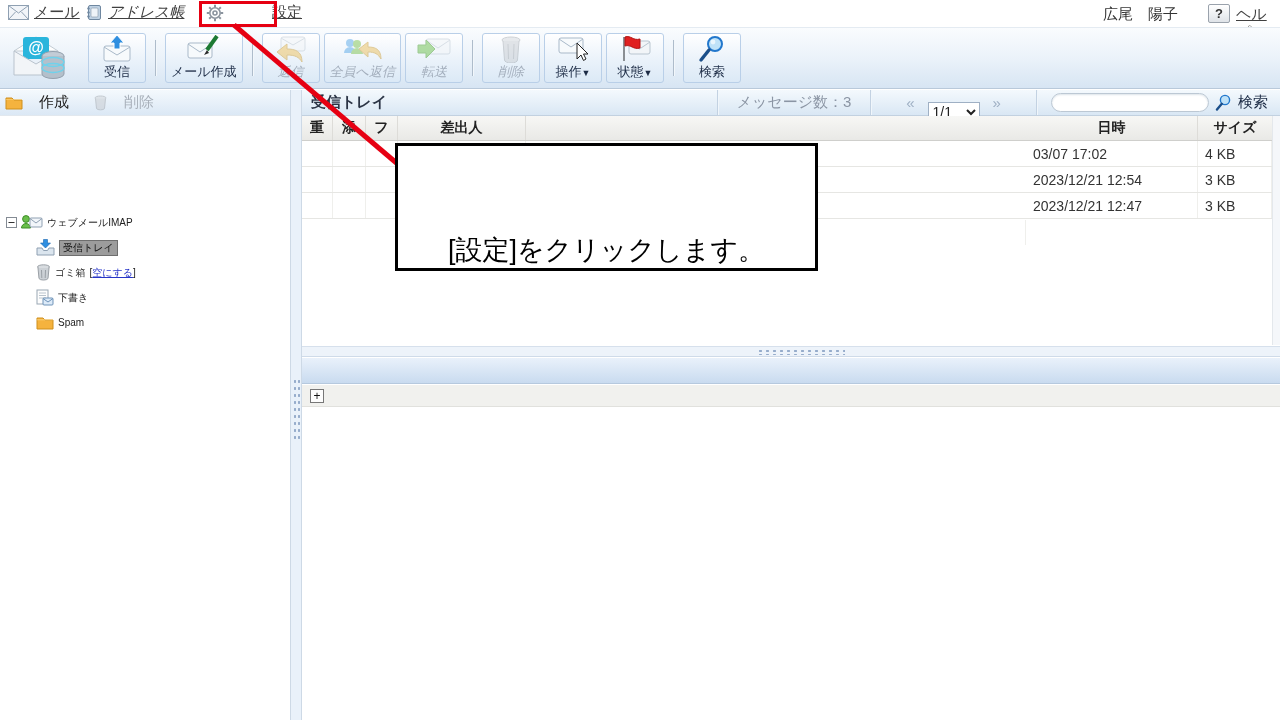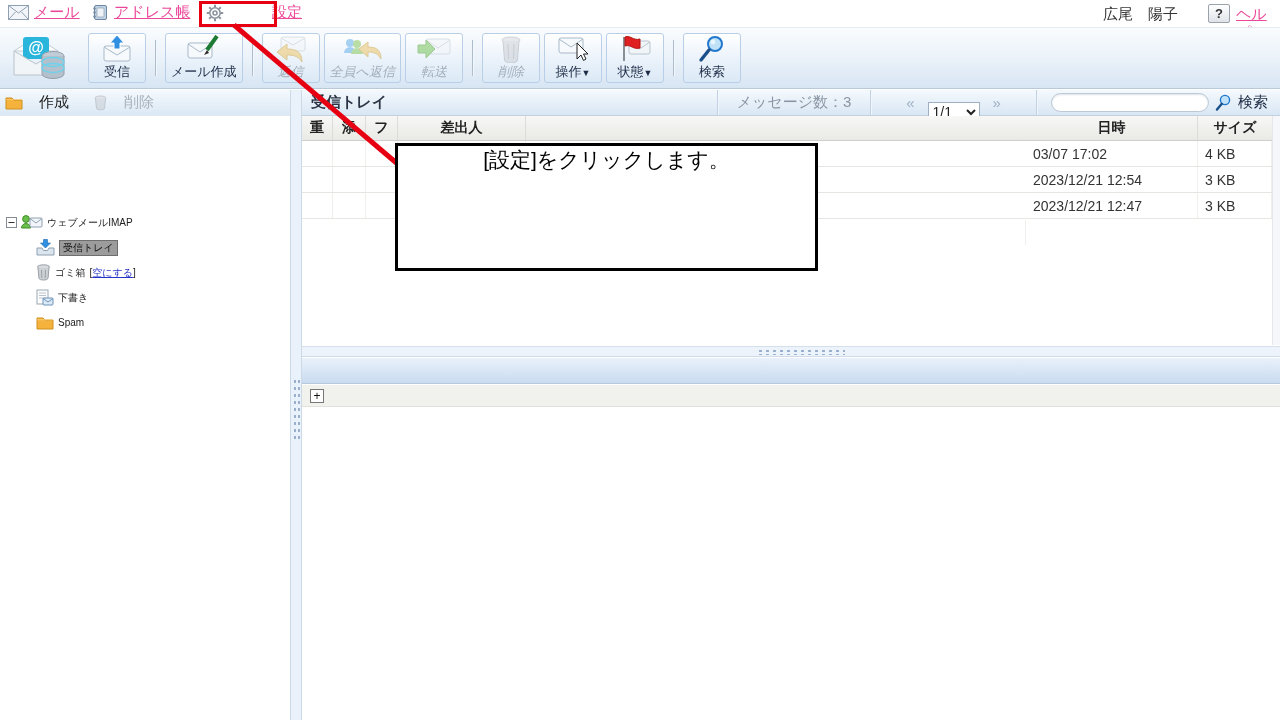--- a/index.html
+++ b/index.html
@@ -4,21 +4,21 @@
 <style>
   * { margin:0; padding:0; box-sizing:border-box; }
   html,body { width:1280px; height:720px; overflow:hidden; background:#fff;
     font-family:"Liberation Sans","DejaVu Sans",sans-serif; }
   #stage { position:relative; width:1280px; height:720px; background:#fff; }
 
   
   .topnav { position:absolute; left:0; top:0; width:1280px; height:27px; background:#fff; }
   .navitem { position:absolute; top:3px; display:flex; align-items:center; gap:5px;
     font-size:15px; }
-  .navitem a, a.navlink { color:#ec4899; text-decoration:underline; cursor:pointer; }
+  .navitem a, a.navlink { color:#404040; text-decoration:underline; cursor:pointer; }
   .nav-user { position:absolute; left:1103px; top:5px; font-size:15px; color:#333; }
   .qbtn { position:absolute; left:1208px; top:4px; width:22px; height:19px;
     border:1px solid #9aa2ac; border-radius:2px; background:linear-gradient(#fff,#dfe3e8);
     font-size:13px; font-weight:bold; color:#333; text-align:center; line-height:17px; }
   .nav-help { position:absolute; left:1236px; top:5px; font-size:15px; }
 
   
   .toolbar { position:absolute; left:0; top:27px; width:1280px; height:62px;
     background:linear-gradient(180deg,#fafcfe 0%,#e9f1f9 55%,#d7e5f3 100%);
     border-top:1px solid #e4ebf2; border-bottom:1px solid #b9c9da;
@@ -97,37 +97,37 @@
     background:#f1f1ee; border-bottom:1px solid #e1e1dd; display:flex; align-items:center; }
   .expand-btn { width:14px; height:14px; margin-left:8px; border:1px solid #777;
     background:#fdfdfd; font-size:12px; line-height:12px; text-align:center;
     color:#111; cursor:pointer; }
 
   
   .overlay-svg { position:absolute; left:0; top:0; z-index:60; pointer-events:none; }
   .red-box { position:absolute; left:199px; top:1px; width:78px; height:26px;
     border:3px solid #e60012; z-index:61; pointer-events:none; }
   .callout { position:absolute; left:395px; top:143px; width:423px; height:128px;
-    background:#fff; border:3px solid #000; z-index:62; display:flex; align-items:flex-start;
-    justify-content:center; font-size:21px; color:#000; }
+    background:#fff; border:3px solid #000; z-index:62; display:flex; align-items:flex-end;
+    justify-content:center; font-size:27px; color:#000; }
 </style>
 </head>
 <body>
 
 <div id="stage">
 
   <div class="topnav">
     <div class="navitem" style="left:8px;">
       <svg width="21" height="15" viewBox="0 0 21 15">
         <rect x="0.5" y="0.5" width="20" height="14" fill="#f2f5f9" stroke="#8fa0b2"></rect>
         <path d="M0.5,0.5 L10.5,8 L20.5,0.5 M0.5,14.5 L7.5,7 M20.5,14.5 L13.5,7" fill="none" stroke="#8fa0b2"></path>
       </svg>
       <a class="navlink">メール</a>
     </div>
-    <div class="navitem" style="left:92px;">
+    <div class="navitem" style="left:86px;font-style:italic;">
       <svg width="17" height="17" viewBox="0 0 17 17">
         <rect x="2.5" y="1.5" width="12" height="14" rx="1.5" fill="#bfd2e4" stroke="#6f87a0"></rect>
         <rect x="5" y="4" width="7" height="9" rx="1" fill="#eef3f8" stroke="#8fa0b2" stroke-width="0.7"></rect>
         <circle cx="2.5" cy="4.5" r="1.2" fill="#6f87a0"></circle>
           <circle cx="2.5" cy="8.5" r="1.2" fill="#6f87a0"></circle>
           <circle cx="2.5" cy="12.5" r="1.2" fill="#6f87a0"></circle>
       </svg>
       <a class="navlink">アドレス帳</a>
     </div>
     <div class="navitem" style="left:206px;gap:48px;">

